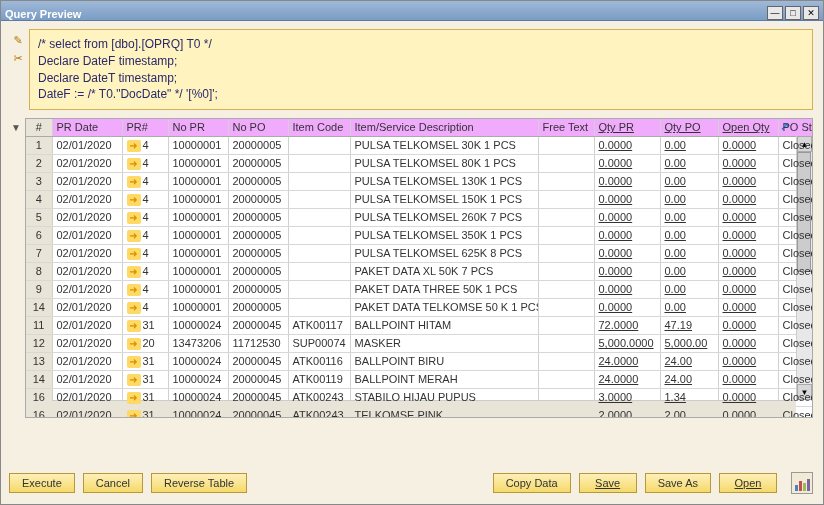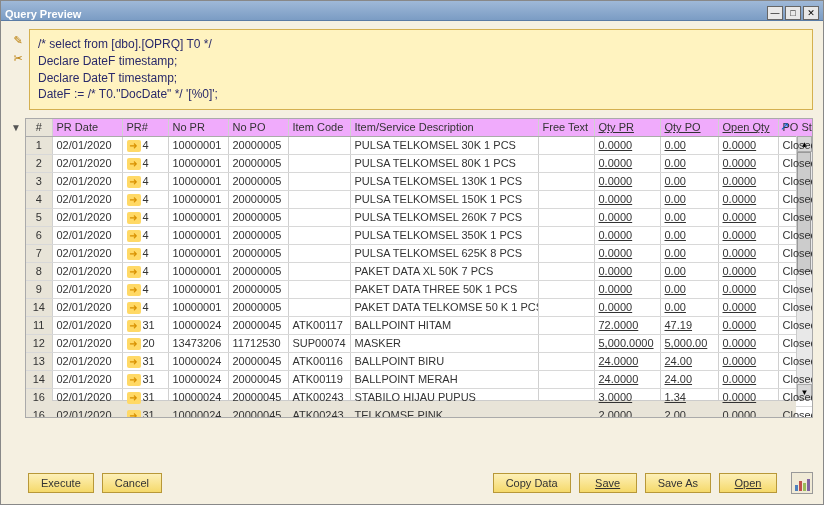--- a/index.html
+++ b/index.html
@@ -22,21 +22,21 @@
   thead th { background: #f0abfc; font-weight: normal; text-align: left; color: #333; border-bottom: 1px solid #aaa; }
   .num-col { text-align: center; background: #e8e4d8; width: 26px; }
   th.num-col { text-align: center; }
   .r { text-align: left; text-decoration: underline; }
   .arrow { color: #d89000; font-size: 10px; margin-right: 2px; display: inline-block; background: #ffd966; width: 14px; height: 12px; text-align: center; border-radius: 2px; line-height: 12px; }
   .scrollbar { position: absolute; right: 0; top: 17px; bottom: 17px; width: 16px; background: #e8e8e8; border-left: 1px solid #ccc; }
   .sb-btn { height: 16px; background: #d8d8d8; border: 1px solid #aaa; display:flex;align-items:center;justify-content:center;font-size:8px; cursor:pointer;}
   .sb-thumb { position:absolute; top:16px; width:14px; left:0; height:120px; background:#ccc; border:1px solid #999;}
   .hscroll { position:absolute; left:0; right:16px; bottom:0; height:17px; background:#e8e4d8; border-top:1px solid #ccc;}
   .corner-icon { position:absolute; right:18px; top:1px; width:14px; height:14px; color:#0066cc; font-size:11px; cursor:pointer;}
-  .buttons { position: absolute; bottom: 10px; left: 27px; right: 10px; display: flex; align-items: center; }
+  .buttons { position: absolute; bottom: 10px; left: 8px; right: 10px; display: flex; align-items: center; }
   .btn { background: linear-gradient(#fdf0b8,#f5d96a); border: 1px solid #b89838; padding: 3px 12px; font-size: 11px; color: #333; cursor: pointer; margin-right: 8px; min-width: 58px; text-align: center; }
   .btn u { text-decoration: underline; }
   .spacer { flex: 1; }
   .chartbtn { width: 22px; height: 22px; border: 1px solid #999; background: #f0ead6; margin-left: 6px; display:flex; align-items:flex-end; justify-content:center; gap:1px; padding:2px; cursor:pointer;}
   .chartbtn span { width:3px; background:#c0504d;} 
   .chartbtn span:nth-child(1){height:6px;background:#4f81bd;}
   .chartbtn span:nth-child(2){height:10px;background:#c0504d;}
   .chartbtn span:nth-child(3){height:8px;background:#9bbb59;}
   .chartbtn span:nth-child(4){height:12px;background:#8064a2;}
   .watermark { position:absolute; top:90px; left:120px; right:80px; font-size:120px; font-weight:bold; color:rgba(100,130,170,0.15); letter-spacing:20px; pointer-events:none; z-index:0;}
@@ -334,20 +334,21 @@
           <div class="sb-thumb"></div>
           <div class="sb-btn" style="position:absolute;bottom:0;width:100%;">▼</div>
         </div>
         <div class="hscroll"></div>
       </div>
     </div>
 
     <div class="buttons">
       <div class="btn"><span>Execute</span></div>
       <div class="btn"><span>Cancel</span></div>
+      <div class="btn"><span>Reverse Table</span></div>
       <div class="spacer"></div>
       <div class="btn"><span>Copy Data</span></div>
       <div class="btn"><u>Save</u></div>
       <div class="btn"><span>Save As</span></div>
       <div class="btn"><u>Open</u></div>
       <div class="chartbtn">
           <span></span>
           <span></span>
           <span></span>
           <span></span>

